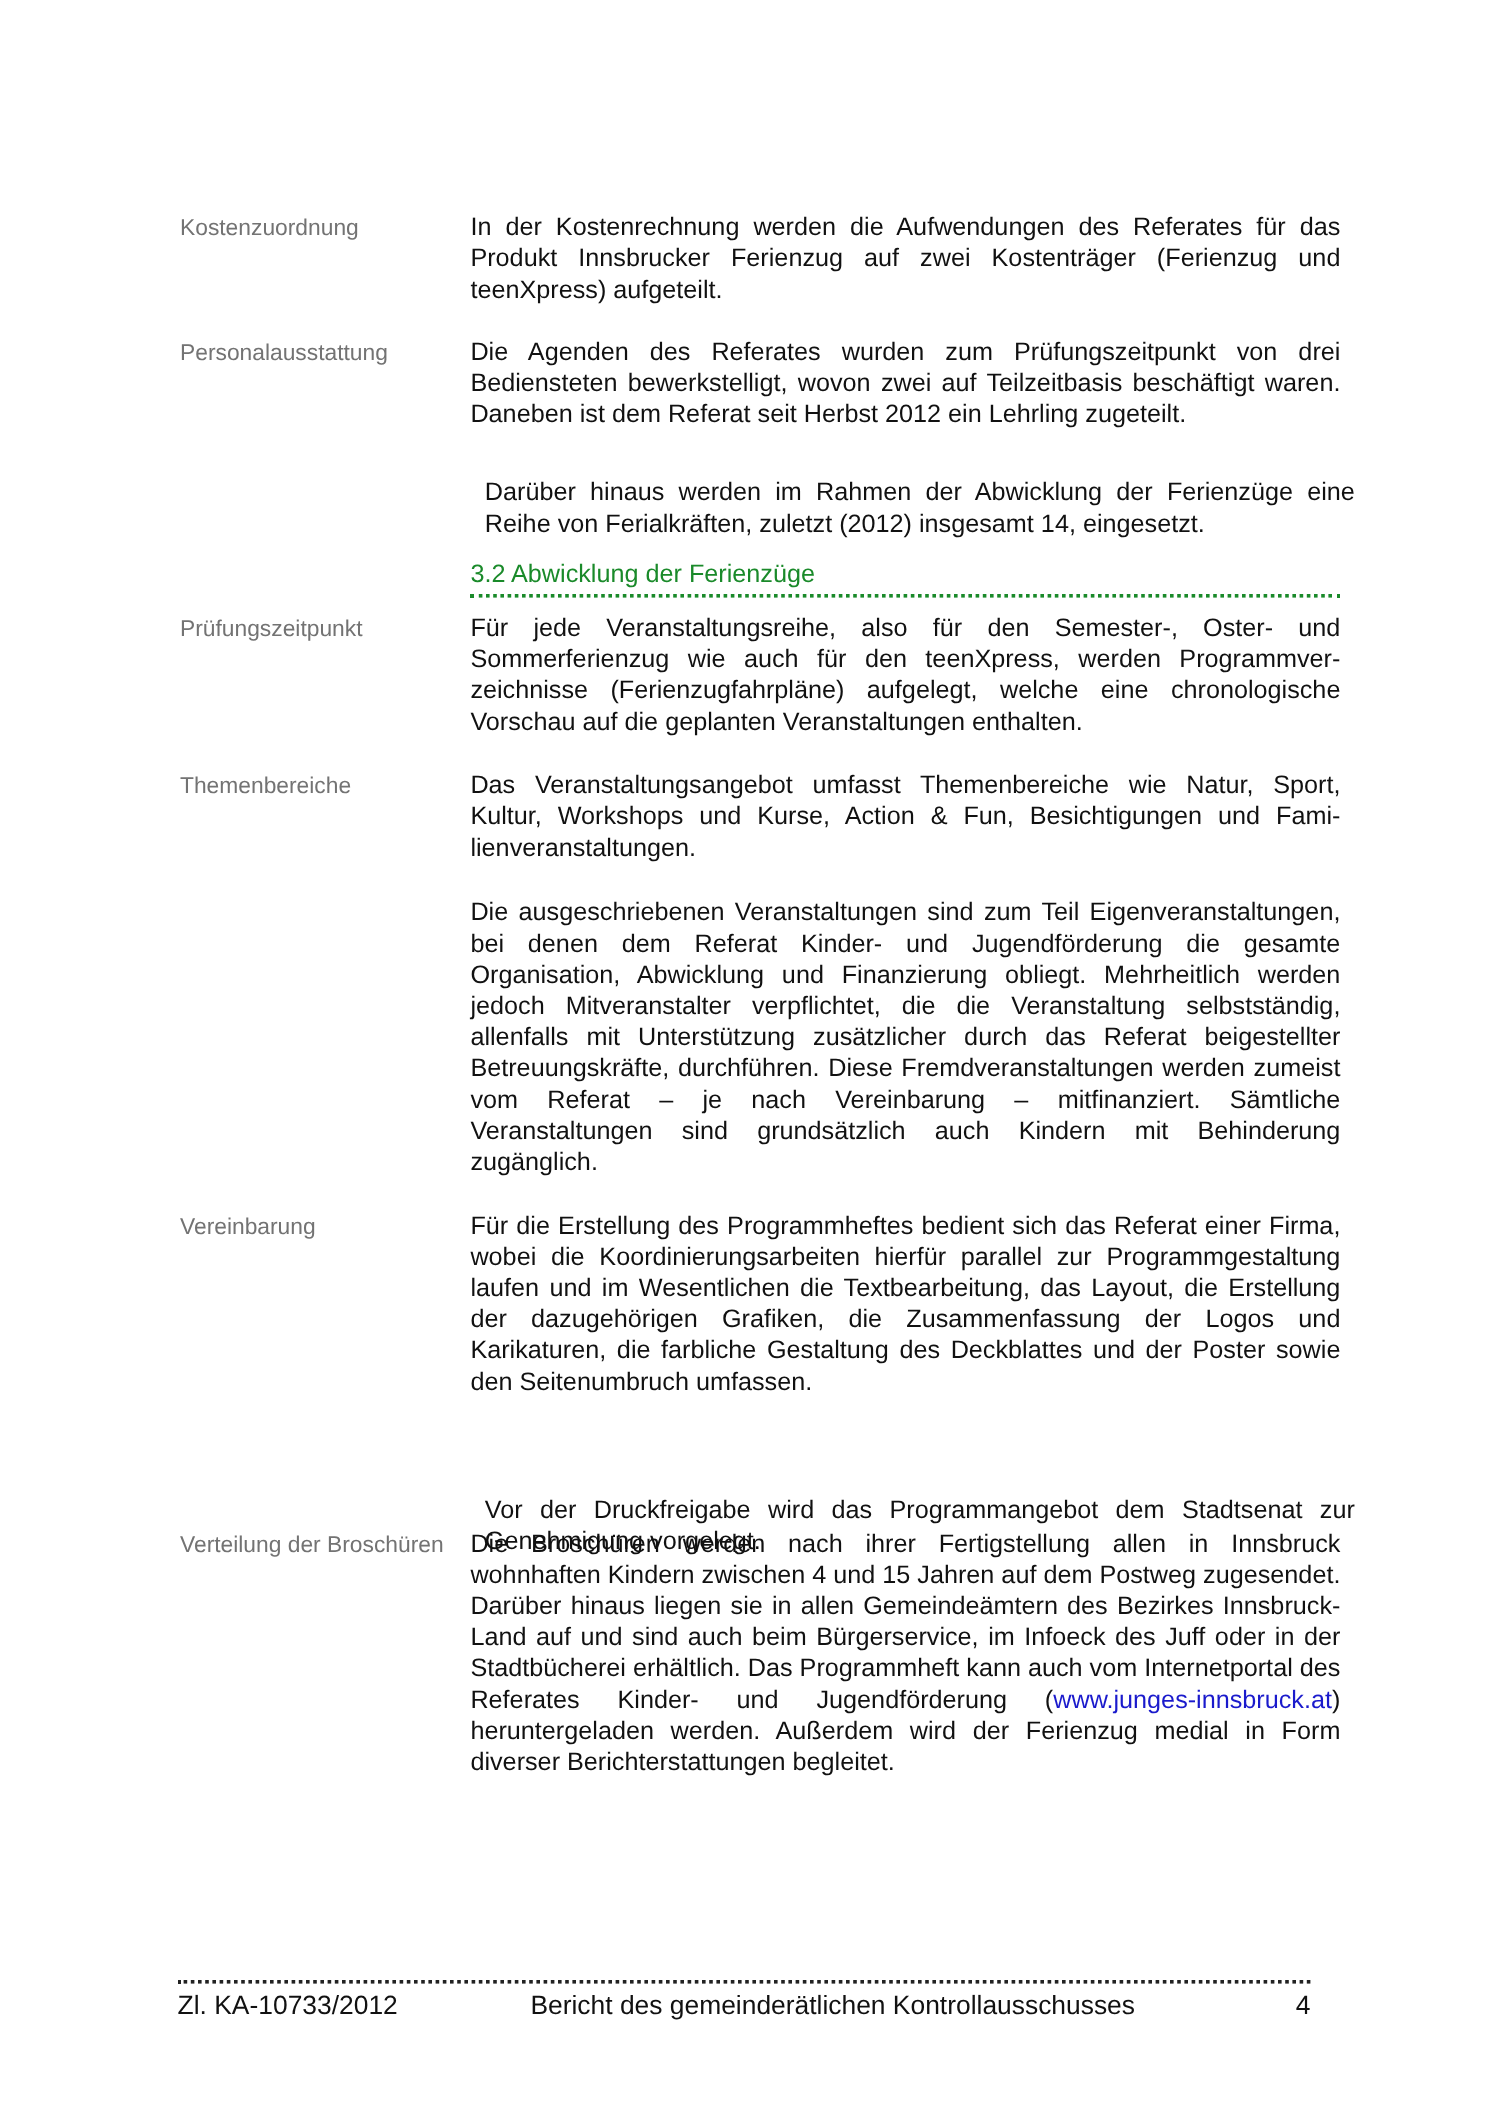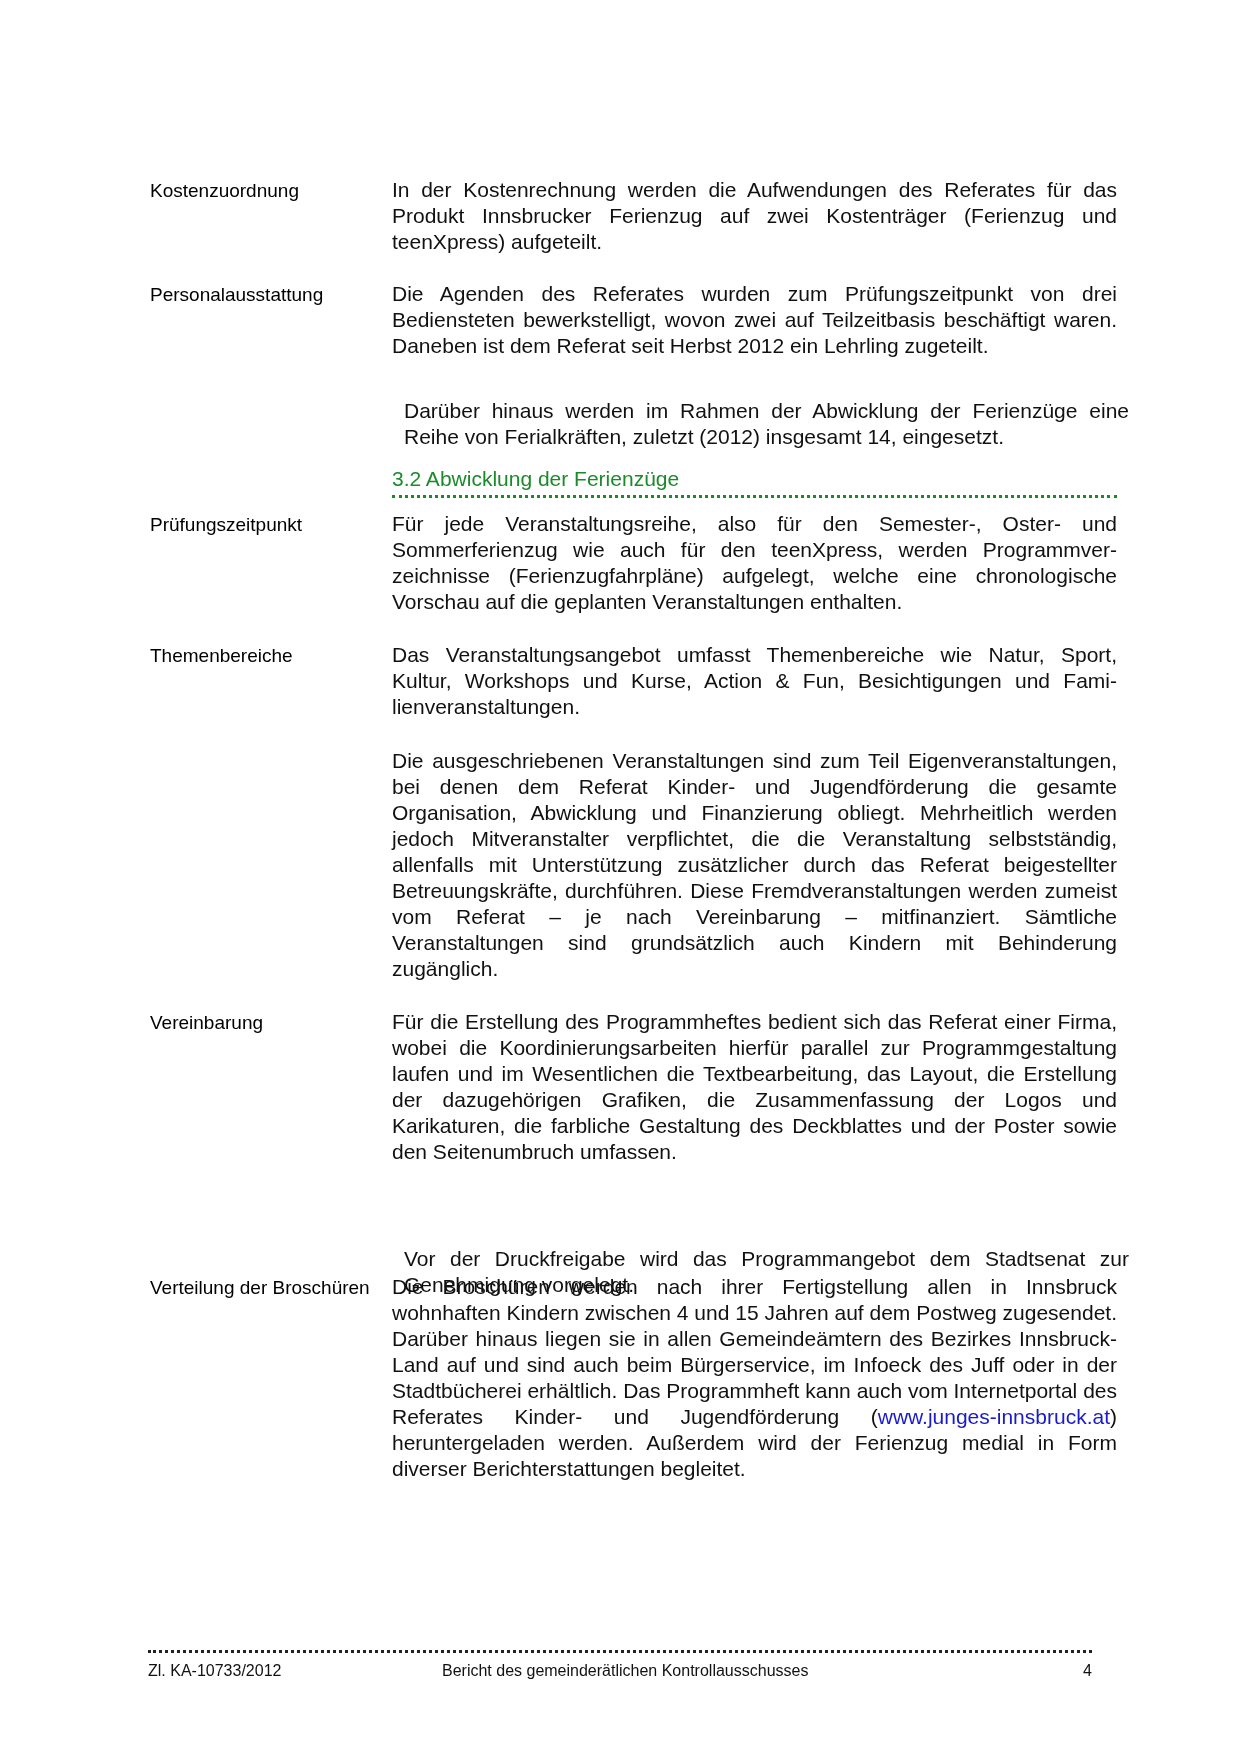--- a/index.html
+++ b/index.html
@@ -1,29 +1,29 @@
 <!DOCTYPE html>
 <html><head>
 <meta charset="utf-8">
 <style>
   html, body { margin:0; padding:0; background:#ffffff; }
   body { width:1240px; height:1755px; position:relative; overflow:hidden;
          font-family:"Liberation Sans", sans-serif; color:#111; }
   .label { position:absolute; left:150px; width:230px; font-size:19px; line-height:25px;
-           color:#000000; }
+           color:#737373; }
   .para { position:absolute; left:392px; width:725px; font-size:21px; line-height:26px;
           text-align:justify; hyphens:manual; color:#111; }
   .heading { position:absolute; left:392px; width:725px; text-align:left;
              font-size:21px; line-height:26px; color:#1a8a2a; }
   .heading-rule { position:absolute; left:392px; width:725px; top:495px; height:0;
                   border-top:3px dotted #1a8a2a; }
   .link { color:#1a1acc; }
   .footer-rule { position:absolute; left:148px; width:944px; top:1650px; height:0;
                  border-top:3px dotted #222; }
-  .footer { position:absolute; top:1660px; font-size:16px; line-height:22px; color:#111; }
+  .footer { position:absolute; top:1660px; font-size:22px; line-height:22px; color:#111; }
 </style>
 </head>
 <body>
 
 <div>
 
   <div class="label" style="top:178px">Kostenzuordnung</div>
   <p class="para" style="top:177px;margin:0">In der Kostenrechnung werden die Aufwendungen des Referates für das Produkt Innsbrucker Ferienzug auf zwei Kostenträger (Ferienzug und teenXpress) aufgeteilt.</p>
 
   <div class="label" style="top:282px">Personalausstattung</div>

